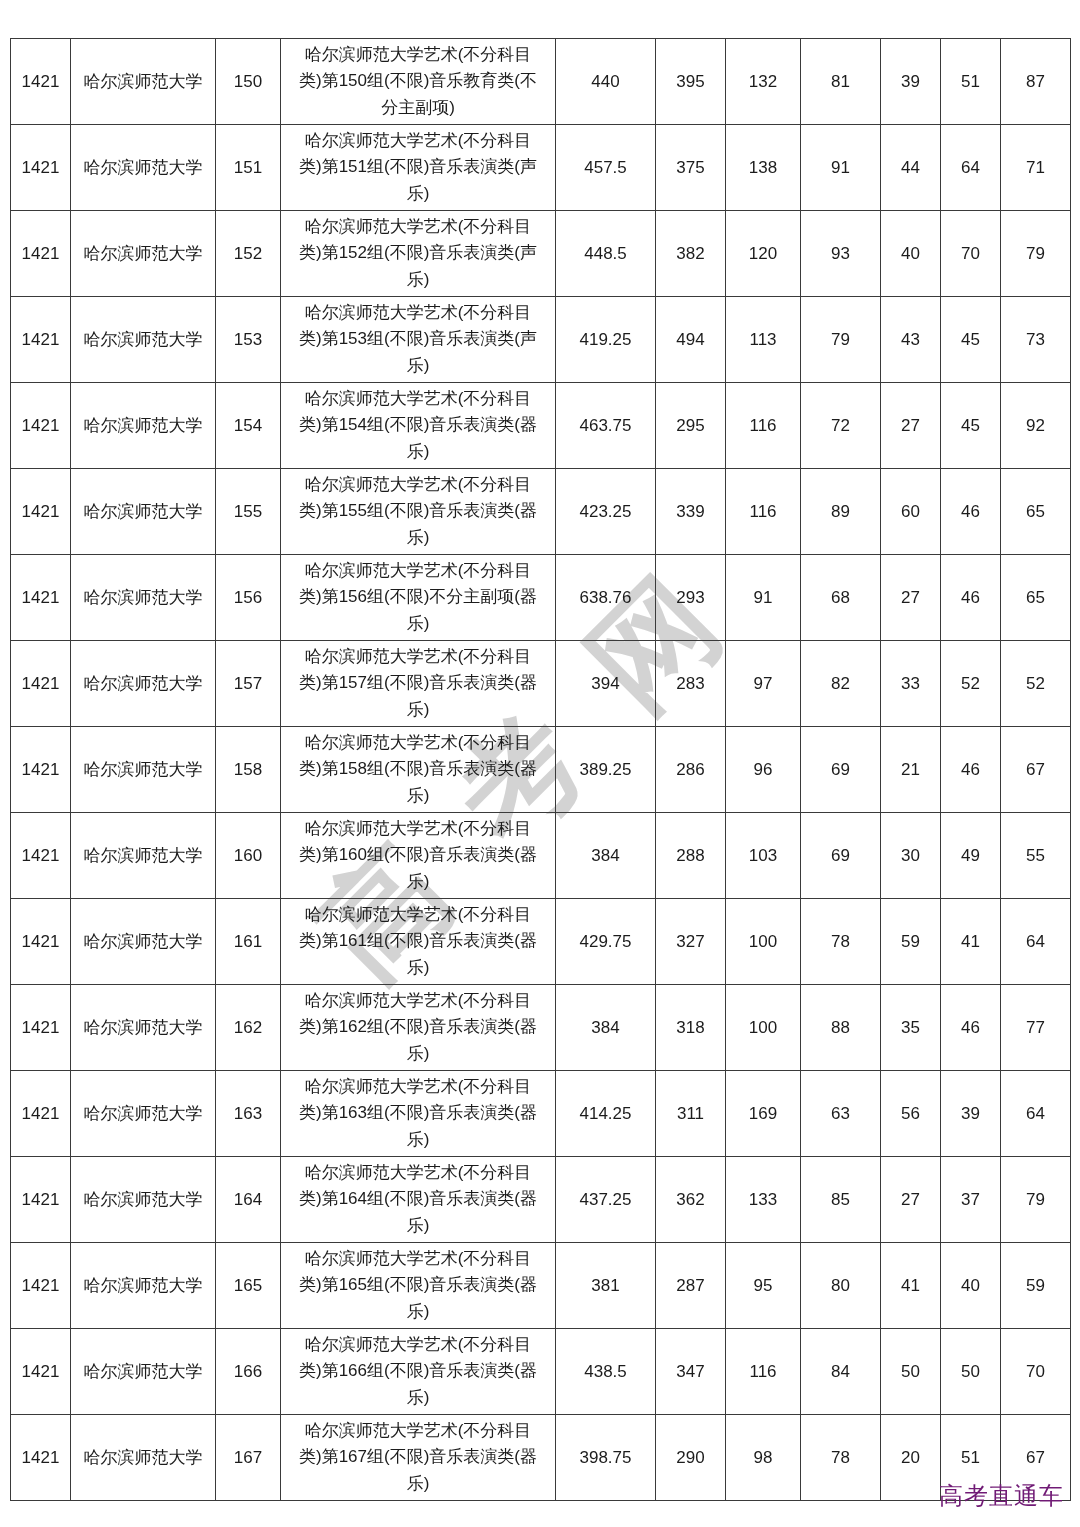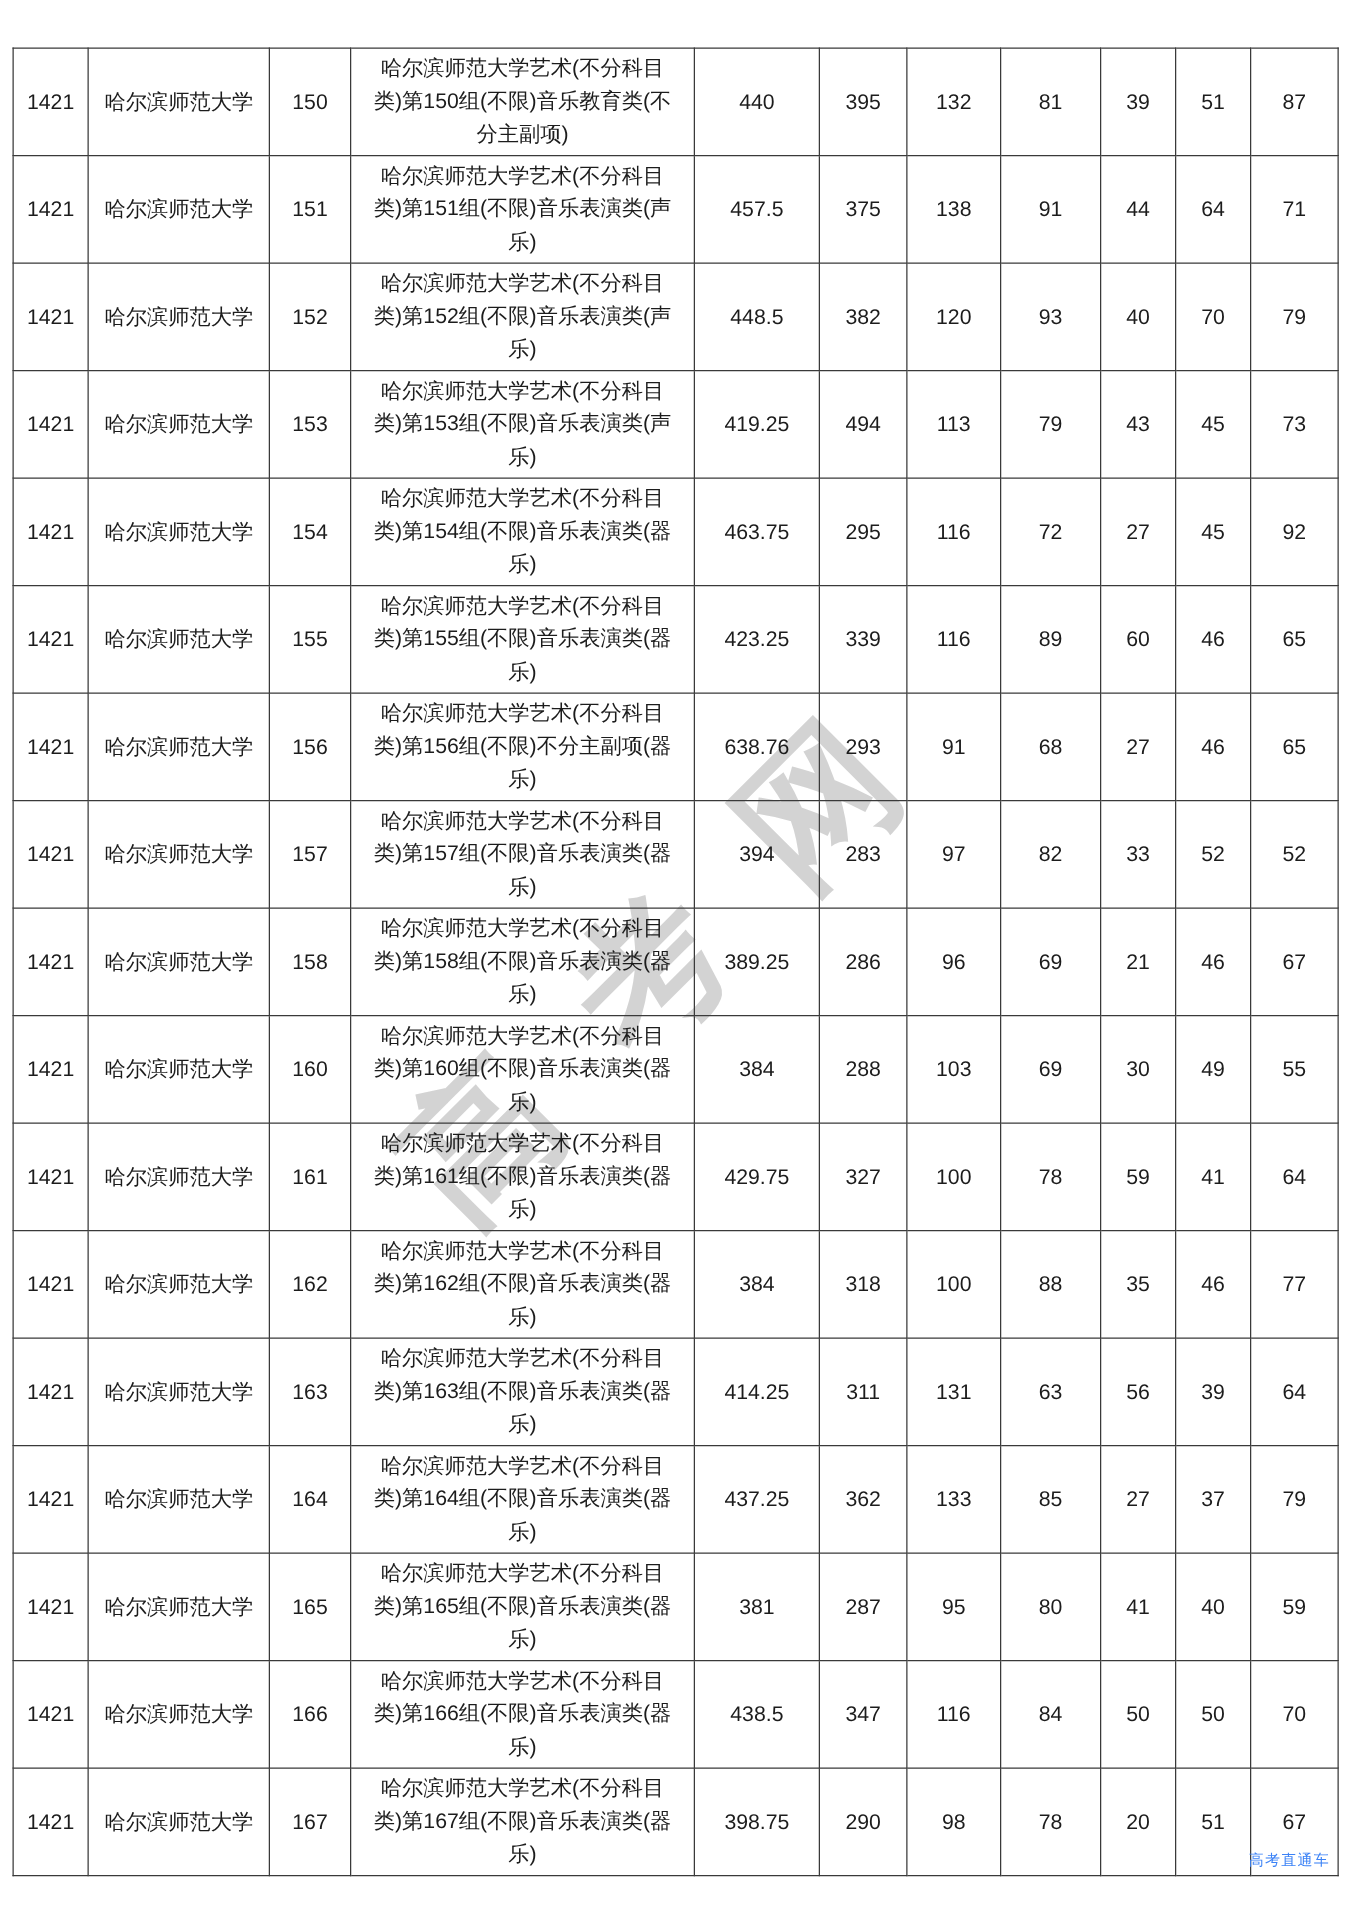--- a/index.html
+++ b/index.html
@@ -20,21 +20,21 @@
     background:transparent;
   }
   td{
     border:1px solid #3a3a3a;text-align:center;vertical-align:middle;
     font-size:17px;height:85px;padding:0 2px;background:transparent;
     line-height:1.5;
   }
   td.program{padding:0 14px;line-height:1.55;}
   .brand{
     position:absolute;right:16px;top:1480px;z-index:2;
-    font-size:12px;color:#3b82f6;letter-spacing:1px;
+    font-size:24px;color:#701a75;letter-spacing:1px;
   }
 </style>
 </head>
 <body>
 
 <div class="watermark">高考网</div>
 
 <div class="table-wrap">
   <table>
     <colgroup>
@@ -207,21 +207,21 @@
           <td>46</td>
           <td>77</td>
         </tr>
         <tr>
           <td>1421</td>
           <td>哈尔滨师范大学</td>
           <td>163</td>
           <td class="program">哈尔滨师范大学艺术(不分科目类)第163组(不限)音乐表演类(器乐)</td>
           <td>414.25</td>
           <td>311</td>
-          <td>131</td>
+          <td>169</td>
           <td>63</td>
           <td>56</td>
           <td>39</td>
           <td>64</td>
         </tr>
         <tr>
           <td>1421</td>
           <td>哈尔滨师范大学</td>
           <td>164</td>
           <td class="program">哈尔滨师范大学艺术(不分科目类)第164组(不限)音乐表演类(器乐)</td>

